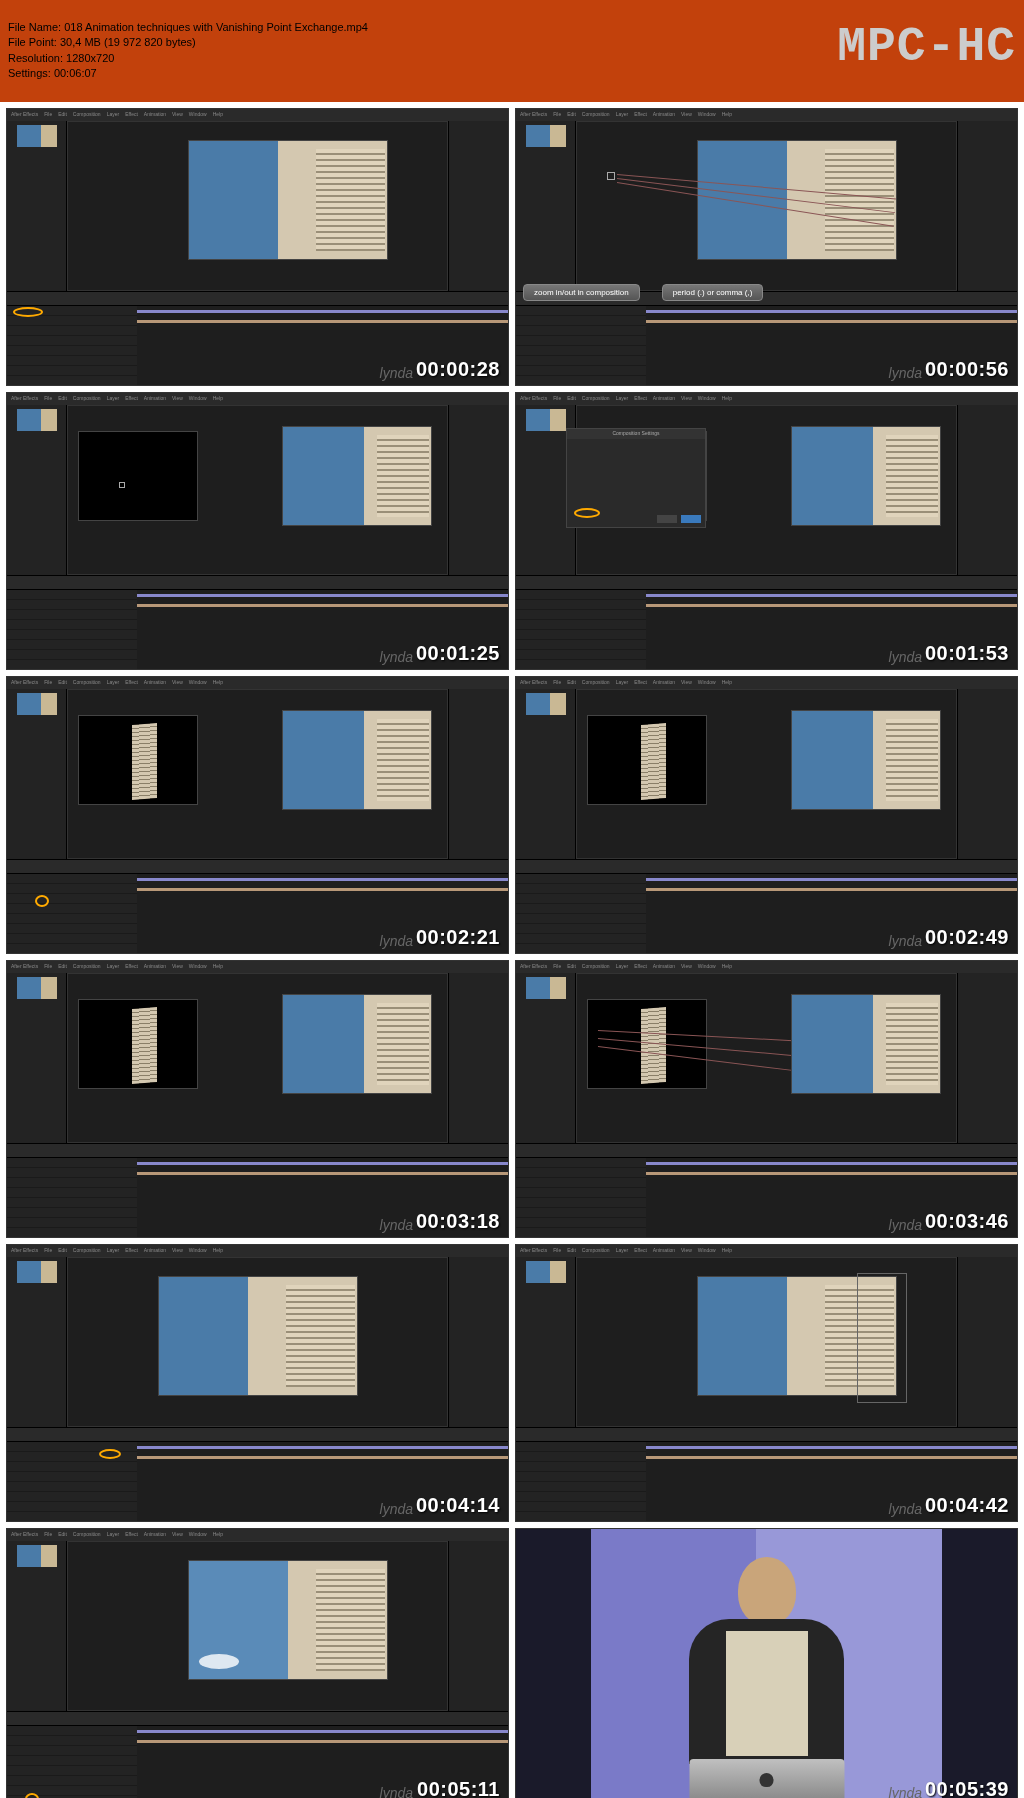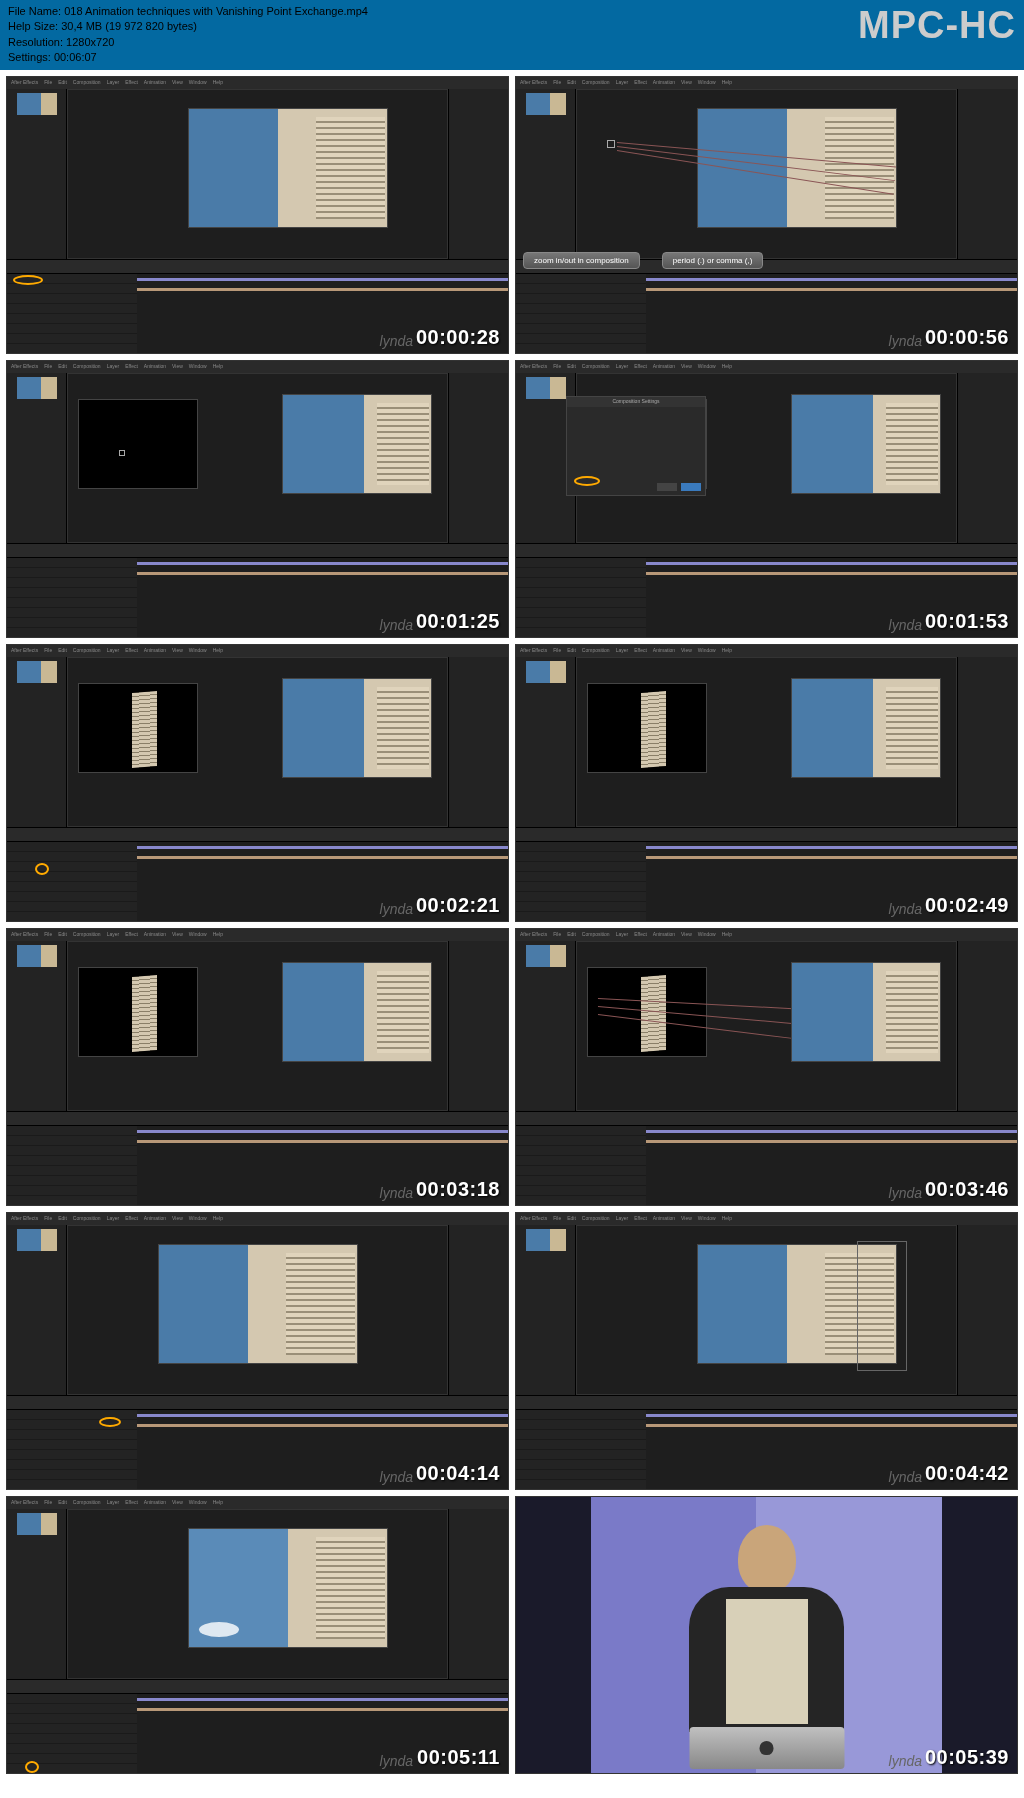--- a/index.html
+++ b/index.html
@@ -8,30 +8,30 @@
   height: 1798px;
   background: #fff;
   font-family: Arial, sans-serif;
   font-size: 11px;
   color: #000;
 }
 .header {
   display: flex;
   justify-content: space-between;
   align-items: flex-start;
-  padding: 4px 8px;
-  background: #0369a1;
+  padding: 20px 8px;
+  background: #c2410c;
 }
 .meta { line-height: 1.4; font-size: 11px; }
 .logo {
-  font-size: 38px;
+  font-size: 48px;
   font-weight: bold;
   color: #ccc;
   letter-spacing: 1px;
-  font-family: Liberation Sans, sans-serif;
+  font-family: Liberation Mono, monospace;
 }
 .grid {
   display: grid;
   grid-template-columns: 1fr 1fr;
   gap: 6px;
   padding: 6px;
 }
 .thumb {
   position: relative;
   background: #1a1a1a;
@@ -322,21 +322,21 @@
   height: 6px;
   border: 1px solid #aaa;
 }
 </style>
 </head>
 <body>
 
 <div class="header">
   <div class="meta">
     <div><span>File Name:</span> <span>018 Animation techniques with Vanishing Point Exchange.mp4</span></div>
-    <div><span>Help Size:</span> <span>30,4 MB (19 972 820 bytes)</span></div>
+    <div><span>File Point:</span> <span>30,4 MB (19 972 820 bytes)</span></div>
     <div><span>Resolution:</span> <span>1280x720</span></div>
     <div><span>Settings:</span> <span>00:06:07</span></div>
   </div>
   <div class="logo">MPC-HC</div>
 </div>
 
 <div class="grid" id="thumbgrid">
     <div class="thumb">
       <div class="menubar">
         <span>After Effects</span>

